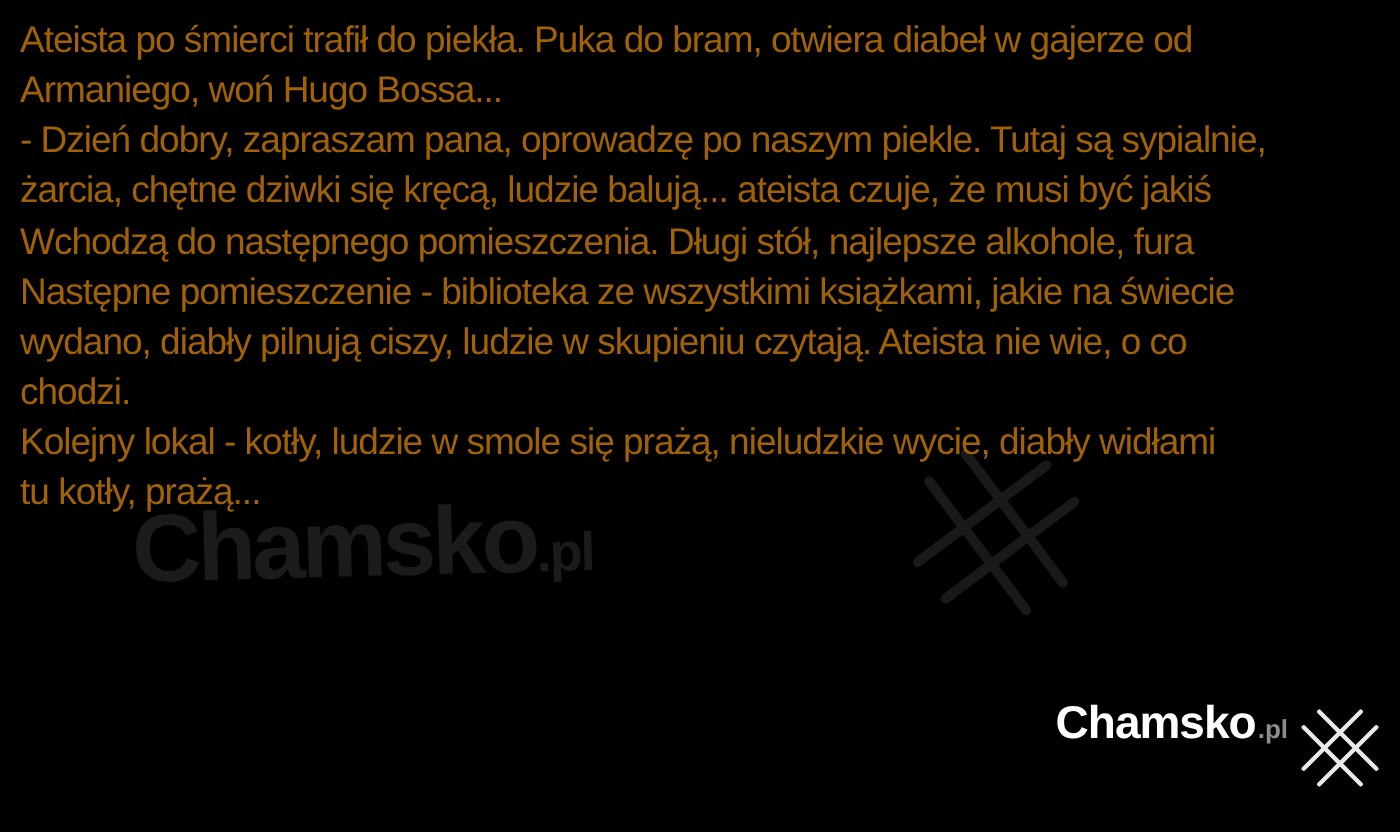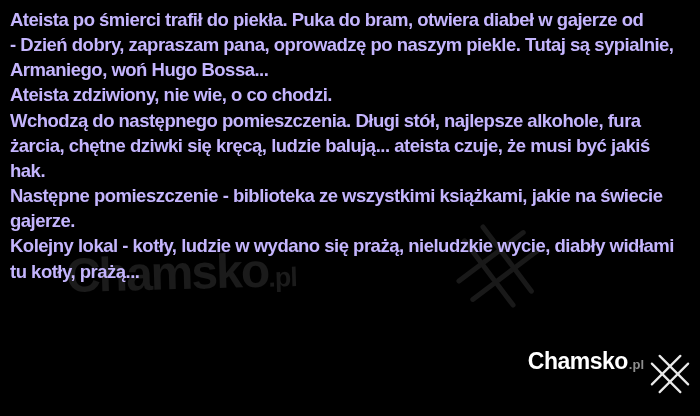--- a/index.html
+++ b/index.html
@@ -19,22 +19,22 @@
   
   .text-block {
     position: absolute;
     left: 10px;
     top: 7px;
     width: 688px;
     z-index: 3;
   }
   .joke-line {
     font-size: 18.5px;
-    font-weight: 700;
-    color: #c4b5fd;
+    font-weight: 400;
+    color: #a16207;
     line-height: 25.15px;
     letter-spacing: -0.5px;
     white-space: nowrap;
   }
 
   
   .wm-center {
     position: absolute;
     left: 66px;
     top: 245px;
@@ -103,29 +103,28 @@
     <g transform="rotate(45 24 24)" stroke="#191919" stroke-width="2.6" stroke-linecap="round" fill="none">
       <line x1="18" y1="3" x2="18" y2="45"></line>
       <line x1="30" y1="3" x2="30" y2="45"></line>
       <line x1="3" y1="18" x2="45" y2="18"></line>
       <line x1="3" y1="30" x2="45" y2="30"></line>
     </g>
   </svg>
 
   <div class="text-block">
     <div class="joke-line">Ateista po śmierci trafił do piekła. Puka do bram, otwiera diabeł w gajerze od</div>
+    <div class="joke-line">Armaniego, woń Hugo Bossa...</div>
     <div class="joke-line">- Dzień dobry, zapraszam pana, oprowadzę po naszym piekle. Tutaj są sypialnie,</div>
-    <div class="joke-line">Armaniego, woń Hugo Bossa...</div>
-    <div class="joke-line">Ateista zdziwiony, nie wie, o co chodzi.</div>
+    <div class="joke-line">żarcia, chętne dziwki się kręcą, ludzie balują... ateista czuje, że musi być jakiś</div>
     <div class="joke-line">Wchodzą do następnego pomieszczenia. Długi stół, najlepsze alkohole, fura</div>
-    <div class="joke-line">żarcia, chętne dziwki się kręcą, ludzie balują... ateista czuje, że musi być jakiś</div>
-    <div class="joke-line">hak.</div>
     <div class="joke-line">Następne pomieszczenie - biblioteka ze wszystkimi książkami, jakie na świecie</div>
-    <div class="joke-line">gajerze.</div>
-    <div class="joke-line">Kolejny lokal - kotły, ludzie w wydano się prażą, nieludzkie wycie, diabły widłami</div>
+    <div class="joke-line">wydano, diabły pilnują ciszy, ludzie w skupieniu czytają. Ateista nie wie, o co</div>
+    <div class="joke-line">chodzi.</div>
+    <div class="joke-line">Kolejny lokal - kotły, ludzie w smole się prażą, nieludzkie wycie, diabły widłami</div>
     <div class="joke-line">tu kotły, prażą...</div>
   </div>
 
   <div class="logo">
     <span class="logo-name">Chamsko</span>
     <span class="logo-tld">.pl</span>
     <svg class="logo-hash" viewBox="0 0 48 48">
       <g transform="rotate(45 24 24)" stroke="#e9e9e9" stroke-width="2.4" stroke-linecap="round" fill="none">
         <line x1="18" y1="2" x2="18" y2="46"></line>
         <line x1="30" y1="2" x2="30" y2="46"></line>

